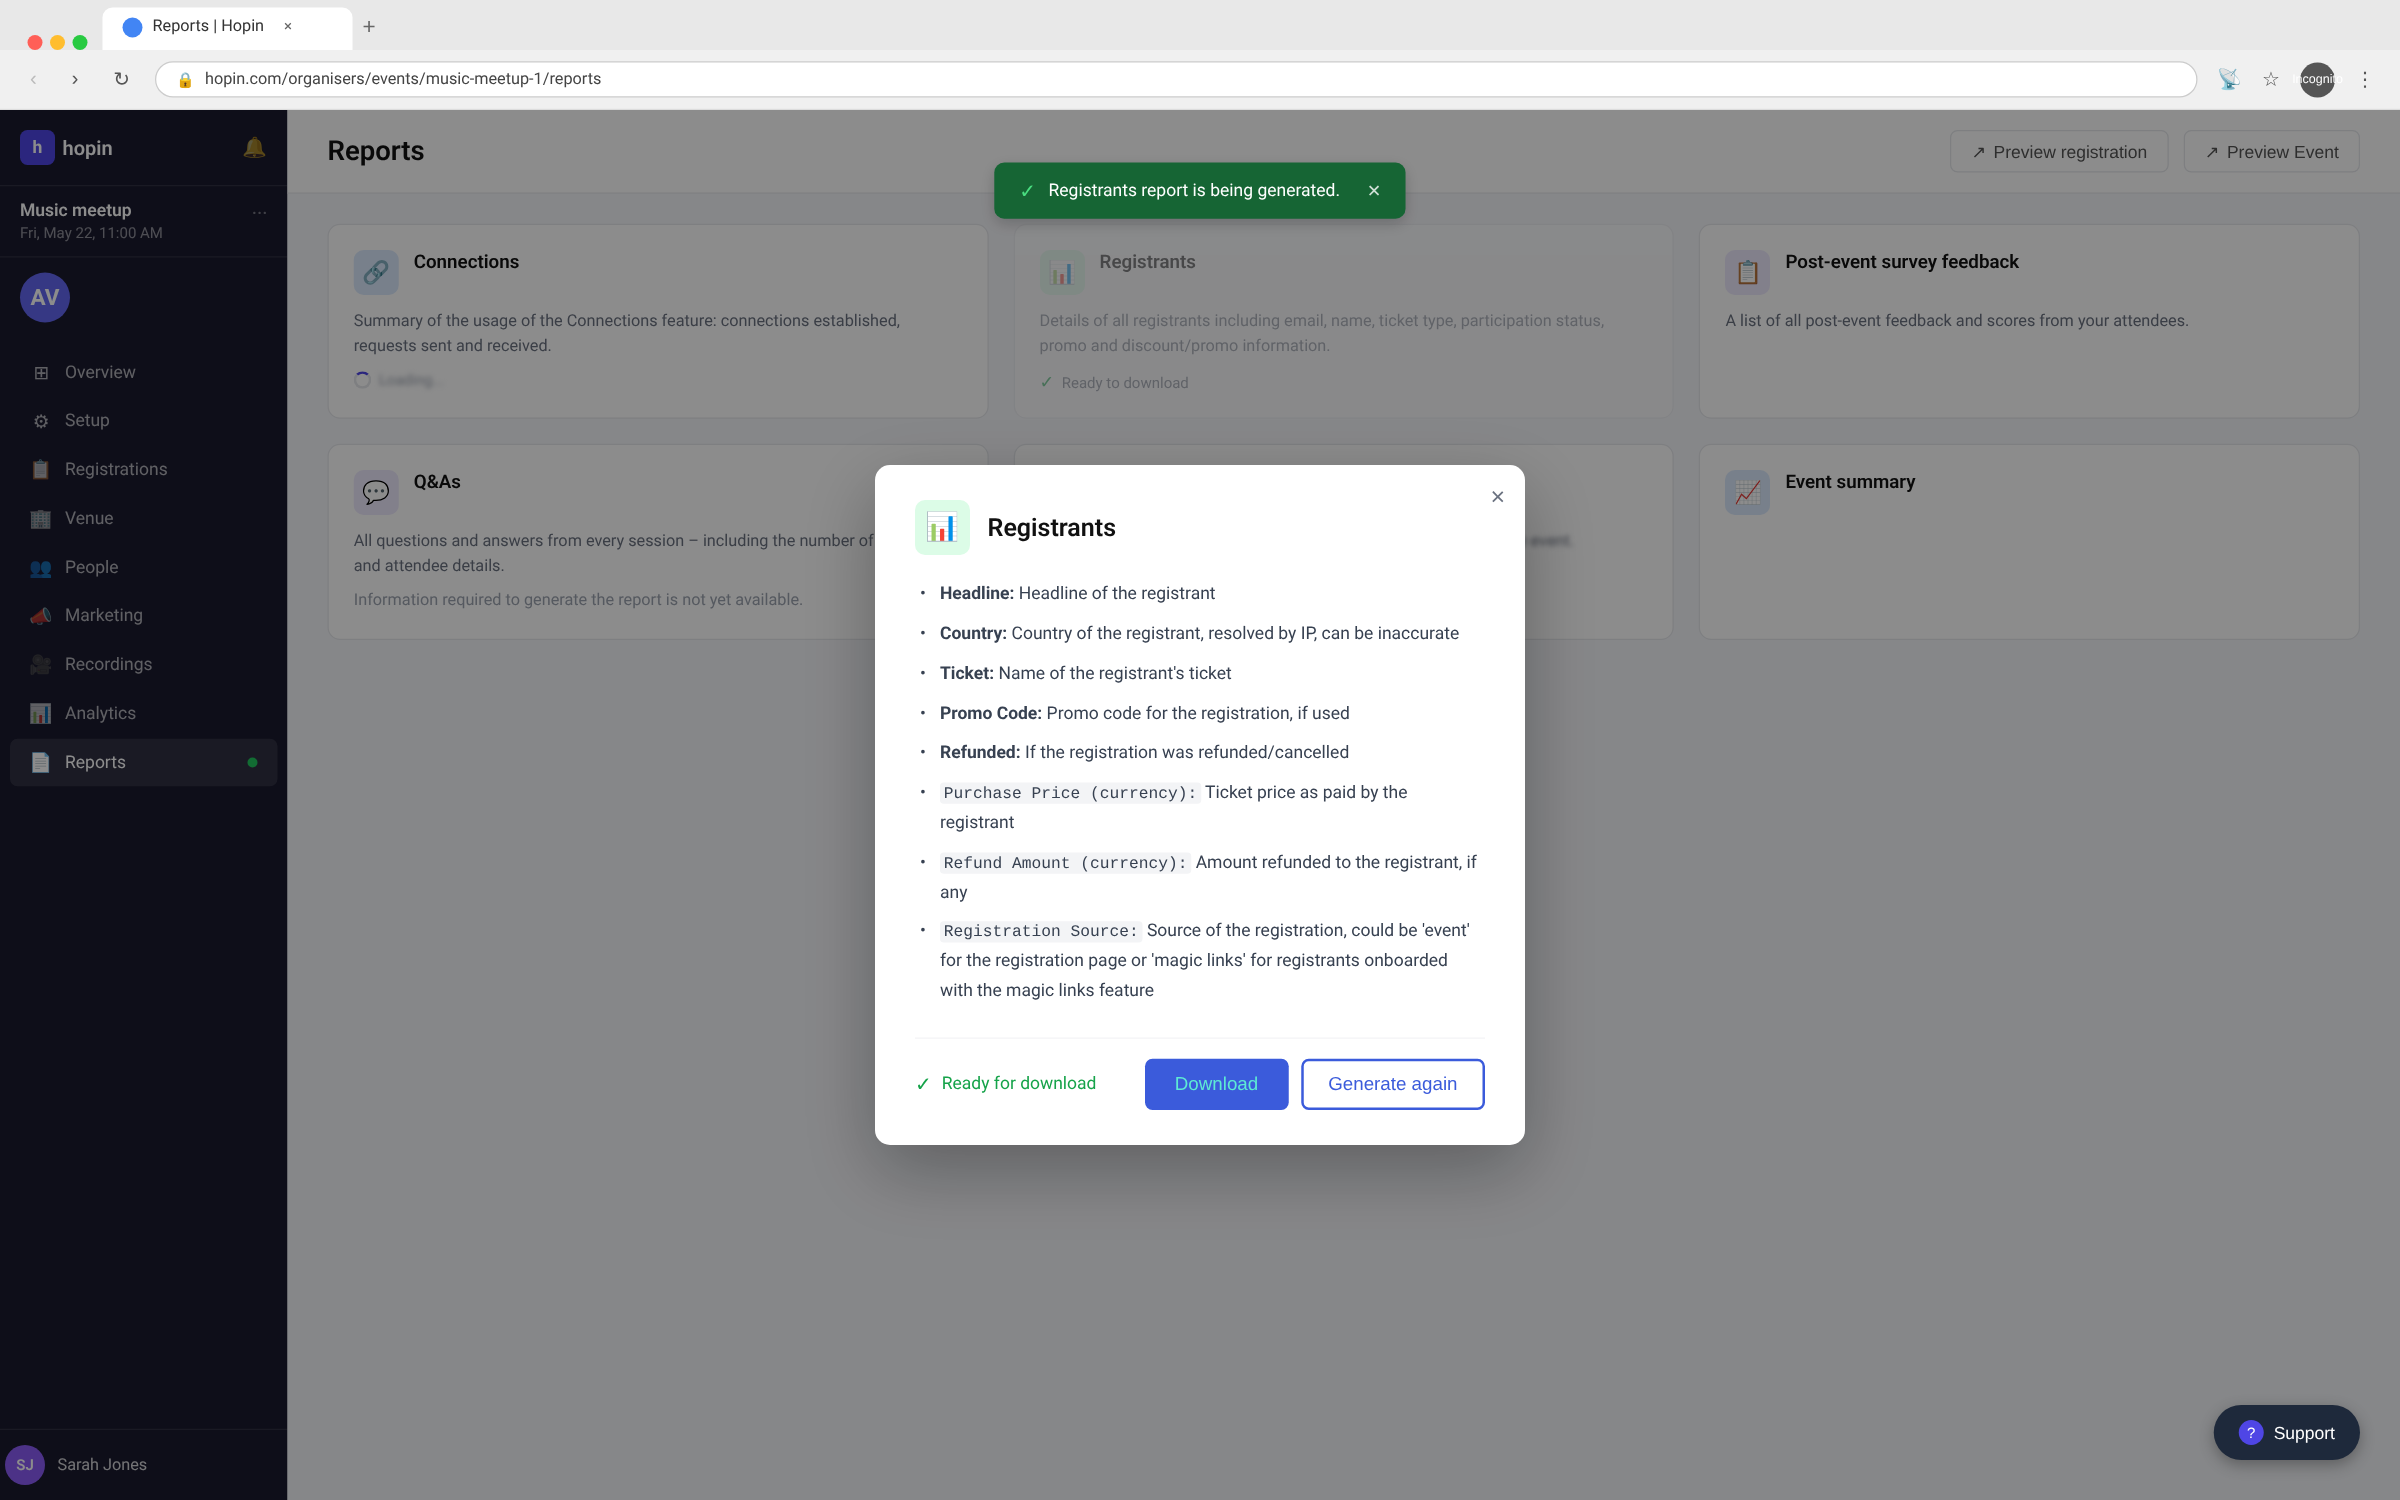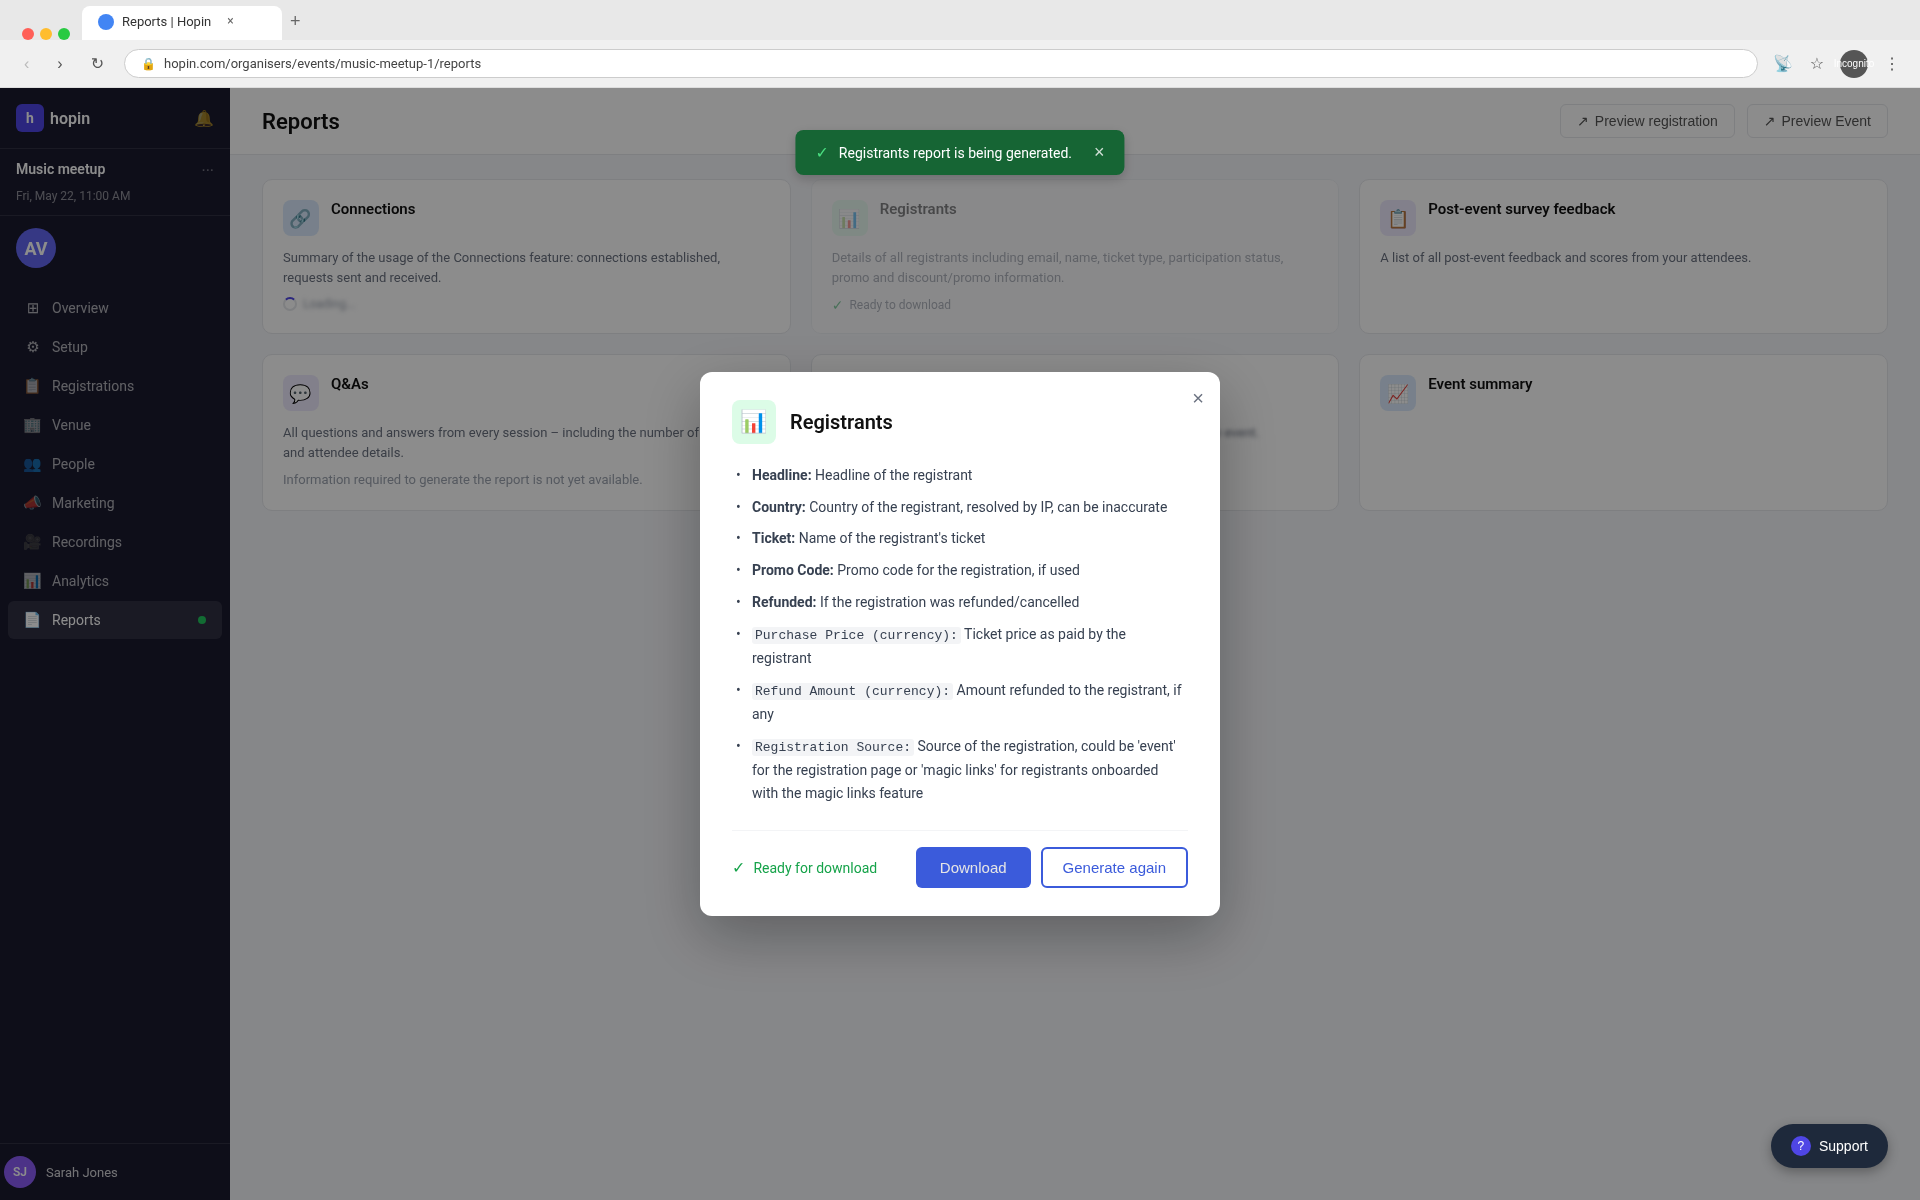--- a/index.html
+++ b/index.html
@@ -32,21 +32,21 @@
 
     
     .sidebar { width: 230px; background: #1a1a2e; color: white; display: flex; flex-direction: column; flex-shrink: 0; }
     .sidebar-header { padding: 16px; border-bottom: 1px solid rgba(255,255,255,0.1); display: flex; align-items: center; gap: 8px; }
     .hopin-logo { display: flex; align-items: center; gap: 6px; }
     .hopin-logo-icon { width: 28px; height: 28px; background: #4f46e5; border-radius: 6px; display: flex; align-items: center; justify-content: center; color: white; font-weight: bold; font-size: 14px; }
     .hopin-logo-text { color: white; font-size: 16px; font-weight: 600; }
     .sidebar-notif { margin-left: auto; background: none; border: none; color: rgba(255,255,255,0.6); cursor: pointer; font-size: 16px; }
     .event-info { padding: 12px 16px; border-bottom: 1px solid rgba(255,255,255,0.1); }
     .event-name { color: white; font-size: 14px; font-weight: 600; }
-    .event-date { color: rgba(255,255,255,0.5); font-size: 12px; margin-top: 12px; }
+    .event-date { color: rgba(255,255,255,0.5); font-size: 12px; margin-top: 2px; }
     .event-more { float: right; color: rgba(255,255,255,0.4); cursor: pointer; }
     .avatar-row { padding: 12px 16px; display: flex; align-items: center; }
     .avatar { width: 40px; height: 40px; background: #6366f1; border-radius: 50%; display: flex; align-items: center; justify-content: center; color: white; font-size: 18px; font-weight: 700; }
     .sidebar-nav { flex: 1; padding: 8px 0; overflow-y: auto; }
     .nav-item { display: flex; align-items: center; gap: 10px; padding: 10px 16px; color: rgba(255,255,255,0.65); font-size: 14px; cursor: pointer; border-radius: 6px; margin: 1px 8px; }
     .nav-item.active { background: rgba(255,255,255,0.1); color: white; }
     .nav-item-icon { width: 18px; height: 18px; display: flex; align-items: center; justify-content: center; font-size: 15px; }
     .nav-item-dot { width: 8px; height: 8px; background: #22c55e; border-radius: 50%; margin-left: auto; }
     .sidebar-footer { padding: 12px 4px; border-top: 1px solid rgba(255,255,255,0.1); display: flex; align-items: center; gap: 10px; }
     .sidebar-footer-avatar { width: 32px; height: 32px; background: #8b5cf6; border-radius: 50%; display: flex; align-items: center; justify-content: center; color: white; font-size: 12px; font-weight: 600; }
@@ -91,21 +91,21 @@
     .modal-close { position: absolute; top: 16px; right: 16px; background: none; border: none; font-size: 20px; color: #6b7280; cursor: pointer; line-height: 1; }
     .modal-body { font-size: 14px; color: #374151; line-height: 1.7; }
     .modal-body ul { padding-left: 4px; list-style: none; margin-top: 12px; }
     .modal-body ul li { margin-bottom: 8px; padding-left: 16px; position: relative; }
     .modal-body ul li::before { content: '•'; position: absolute; left: 0; color: #374151; }
     .modal-body code { font-family: 'Courier New', monospace; font-size: 13px; background: #f3f4f6; padding: 1px 3px; border-radius: 3px; }
     .modal-footer { display: flex; align-items: center; justify-content: space-between; margin-top: 24px; padding-top: 16px; border-top: 1px solid #f3f4f6; }
     .modal-status { display: flex; align-items: center; gap: 8px; color: #16a34a; font-size: 14px; }
     .modal-status-icon { color: #16a34a; font-size: 16px; }
     .modal-actions { display: flex; gap: 10px; }
-    .btn-download { background: #3b5bdb; color: #e5e5e5; border: none; border-radius: 6px; padding: 10px 24px; font-size: 15px; font-weight: 500; cursor: pointer; }
+    .btn-download { background: #3b5bdb; color: #5eead4; border: none; border-radius: 6px; padding: 10px 24px; font-size: 15px; font-weight: 500; cursor: pointer; }
     .btn-generate { background: white; color: #3b5bdb; border: 2px solid #3b5bdb; border-radius: 6px; padding: 10px 20px; font-size: 15px; font-weight: 500; cursor: pointer; }
 
     
     .support-btn { position: fixed; bottom: 32px; right: 32px; background: #1e293b; color: white; border: none; border-radius: 24px; padding: 12px 20px; font-size: 14px; font-weight: 500; cursor: pointer; display: flex; align-items: center; gap: 8px; box-shadow: 0 4px 12px rgba(0,0,0,0.3); z-index: 200; }
     .support-icon { width: 20px; height: 20px; background: #4f46e5; border-radius: 50%; display: flex; align-items: center; justify-content: center; font-size: 12px; }
   </style>
 </head>
 <body>
 
 <div class="browser-chrome">

